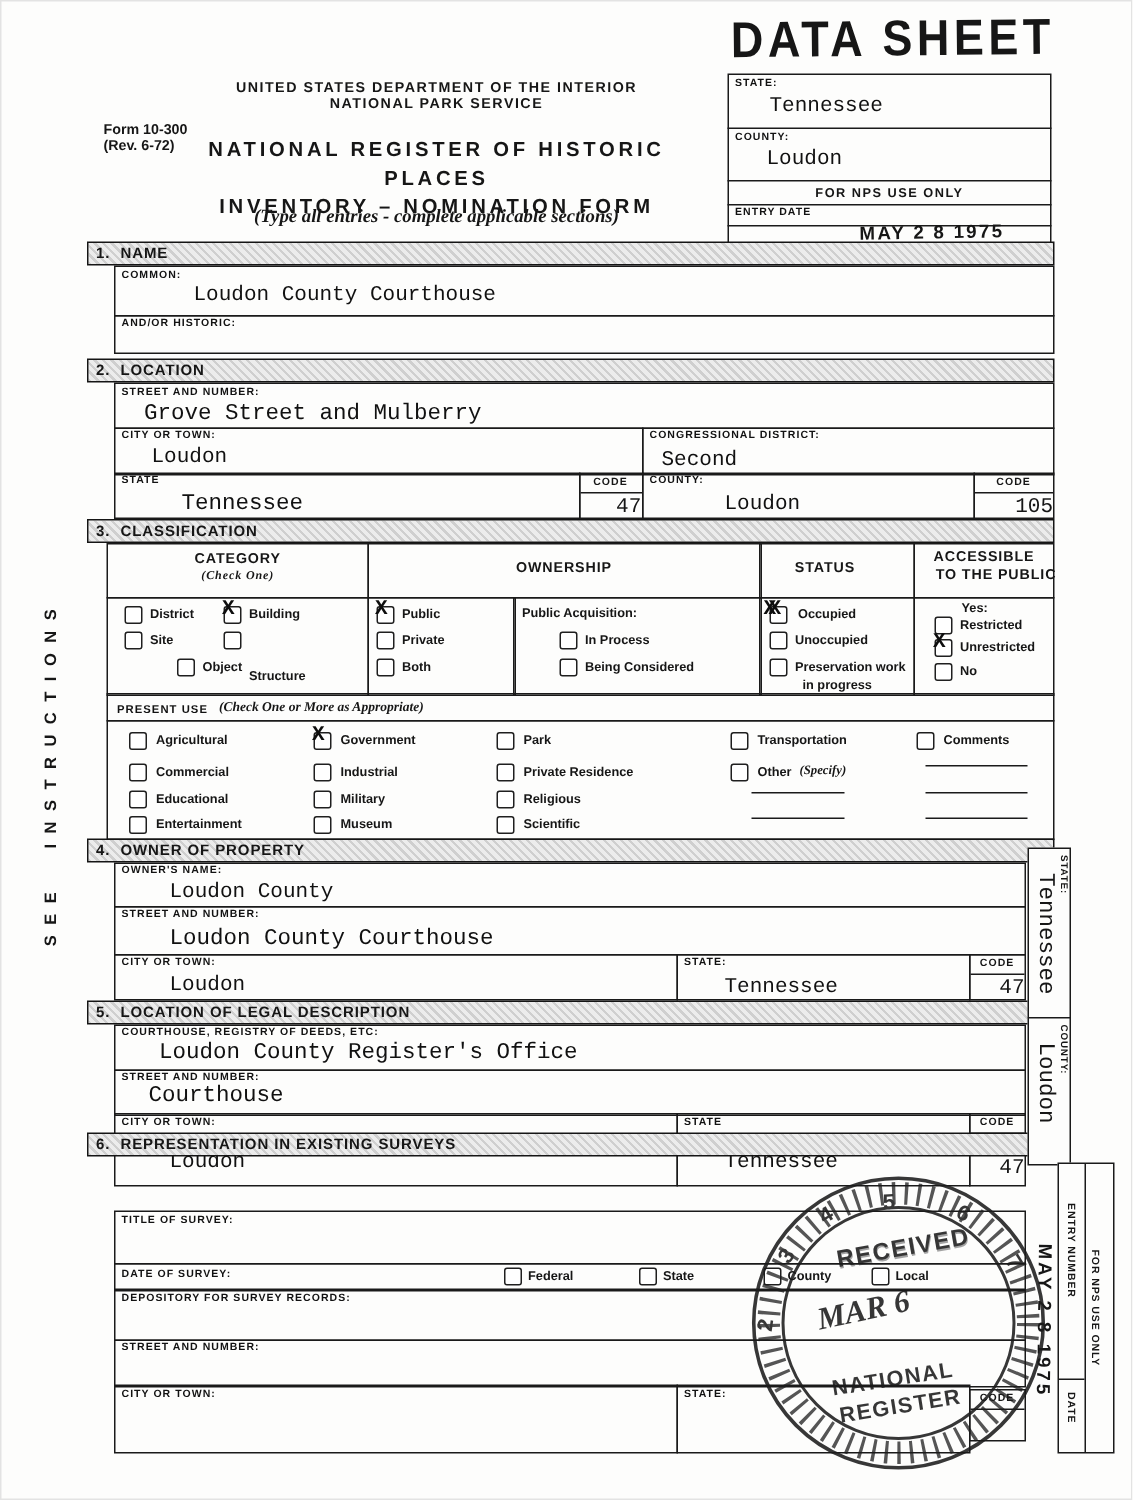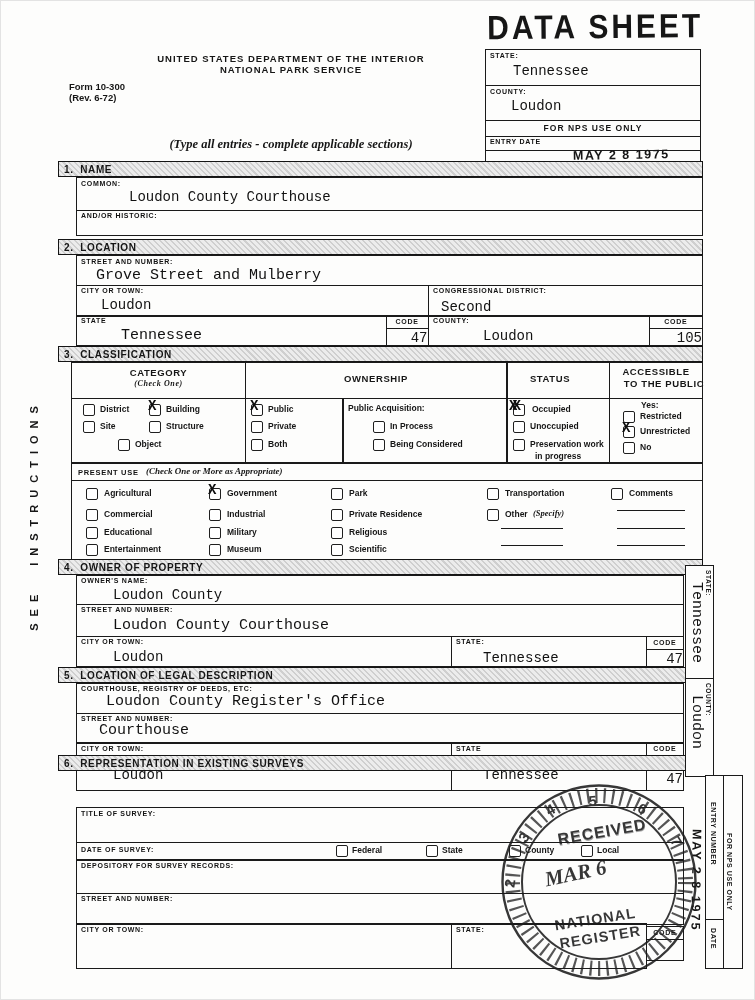--- a/index.html
+++ b/index.html
@@ -35,20 +35,24 @@
 <div id="page">
 
   <div class="abs" style="left:68px;top:68px;font-size:9.5px;font-weight:bold;margin-top:12px;">
     <div>Form 10-300</div>
     <div>(Rev. 6-72)</div>
   </div>
   <div class="abs" style="left:120px;top:52px;width:340px;text-align:center;font-size:9.5px;font-weight:bold;letter-spacing:1px;">
     <div>UNITED STATES DEPARTMENT OF THE INTERIOR</div>
     <div>NATIONAL PARK SERVICE</div>
   </div>
+  <div class="abs" style="left:110px;top:89px;width:360px;text-align:center;font-size:13.5px;font-weight:bold;letter-spacing:2.5px;line-height:19px;">
+    <div>NATIONAL REGISTER OF HISTORIC PLACES</div>
+    <div>INVENTORY – NOMINATION FORM</div>
+  </div>
   <div class="abs it" style="left:110px;top:136px;width:360px;text-align:center;font-size:12.5px;">(Type all entries -  complete applicable sections)</div>
 
   <div class="abs" style="left:486px;top:8px;font-size:30px;font-weight:bold;letter-spacing:3px;transform:rotate(-.6deg) scaleY(1.12);transform-origin:left top;white-space:nowrap;">DATA SHEET</div>
 
   <div class="abs" style="left:-128px;top:508px;width:322px;text-align:center;font-size:11px;font-weight:bold;letter-spacing:7px;word-spacing:12px;transform:rotate(-90deg);">SEE INSTRUCTIONS</div>
 
   <div class="cell" style="left:484px;top:48px;width:216px;height:114px;"></div>
   <div class="lbl" style="left:489px;top:51px;">STATE:</div>
   <div class="val" style="left:512px;top:62px;">Tennessee</div>
   <div class="abs" style="left:484px;top:84px;width:216px;border-top:1.5px solid #1a1a1a;"></div>
@@ -118,21 +122,21 @@
   <div class="cell" style="left:607.5px;top:396.5px;width:94.5px;height:66px;"></div>
 
   <span class="cb" style="left:82px;top:403px;"></span>
   <span class="cbl" style="left:99px;top:403px;">District</span>
   <span class="cb" style="left:148px;top:403px;"></span>
   <span class="xm" style="left:147px;top:397px;">X</span>
   <span class="cbl" style="left:165px;top:403px;">Building</span>
   <span class="cb" style="left:82px;top:420px;"></span>
   <span class="cbl" style="left:99px;top:420px;">Site</span>
   <span class="cb" style="left:148px;top:420px;"></span>
-  <span class="cbl" style="left:165px;top:420px;">Structure</span>
+  <span class="cbl" style="left:165px;top:444px;">Structure</span>
   <span class="cb" style="left:117px;top:438px;"></span>
   <span class="cbl" style="left:134px;top:438px;">Object</span>
 
   <span class="cb" style="left:250px;top:403px;"></span>
   <span class="xm" style="left:249px;top:397px;">X</span>
   <span class="cbl" style="left:267px;top:403px;">Public</span>
   <span class="cb" style="left:250px;top:420px;"></span>
   <span class="cbl" style="left:267px;top:420px;">Private</span>
   <span class="cb" style="left:250px;top:438px;"></span>
   <span class="cbl" style="left:267px;top:438px;">Both</span>

